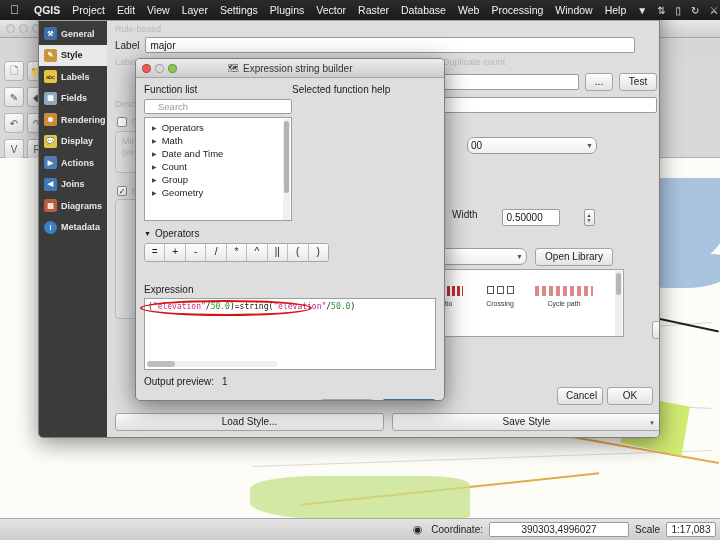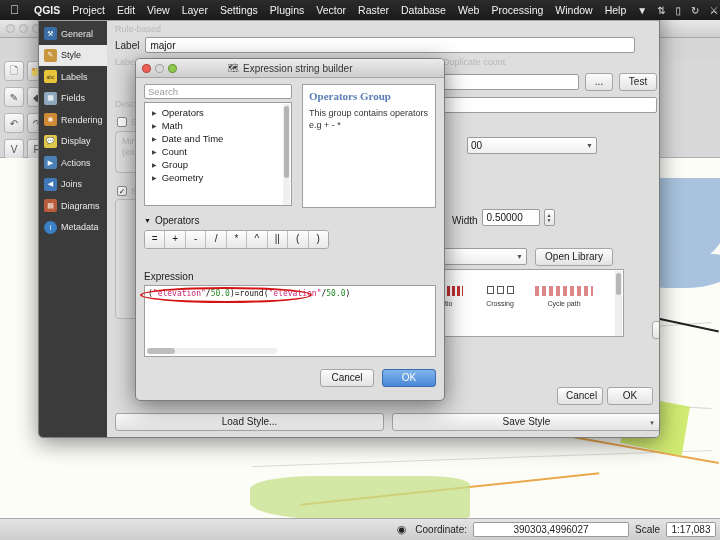--- a/index.html
+++ b/index.html
@@ -96,21 +96,21 @@
   .lp-title-icon { margin-right: 4px; font-size: 9px; }
 
   .lp-body { display: flex; height: 418px; }
   .lp-sidebar {
     width: 68px; background: #3b3b3b; flex: 0 0 68px;
     padding-top: 2px;
   }
   .lp-item {
     display: flex; align-items: center; gap: 4px;
     height: 21.5px; padding-left: 5px;
-    color: #e8e8e8; font-size: 9px; white-space: nowrap;
+    color: #e8e8e8; font-size: 9px; white-space: nowrap; font-weight: bold;
   }
   .lp-item.active { background: #e9e9e9; color: #1a1a1a; }
   .lp-ico {
     width: 13px; height: 13px; border-radius: 2px;
     display: inline-flex; align-items: center; justify-content: center;
     font-size: 7px; color: #fff; flex: 0 0 13px;
   }
 
   .lp-content { flex: 1; position: relative; background: #dedede; }
 
@@ -128,21 +128,21 @@
   .btn.def {
     background: linear-gradient(to bottom,#7fb4ea,#4a87d8);
     border-color: #3a6ab0; color: #fff;
   }
   .ghost { color: #b8b8b8; font-size: 9px; }
   .group-box {
     border: 1px solid #bdbdbd; border-radius: 4px; background: #e2e2e2;
   }
   .combo {
     background: linear-gradient(to bottom,#ffffff,#f0f0f0);
-    border: 1px solid #9c9c9c; border-radius: 2px;
+    border: 1px solid #9c9c9c; border-radius: 7px;
     height: 17px; font-size: 10px; display: flex; align-items: center;
     padding: 0 3px; color: #111;
   }
   .combo .arrow { margin-left: auto; font-size: 7px; color: #555; }
   .spin {
     width: 11px; height: 17px; border: 1px solid #9c9c9c; border-radius: 2px;
     background: linear-gradient(to bottom,#fdfdfd,#e6e6e6);
     display: flex; flex-direction: column; align-items: center;
     justify-content: center; font-size: 5px; line-height: 5px; color: #444;
   }
@@ -166,21 +166,21 @@
   }
   .eb-dots { position: absolute; left: 6px; top: 5px; display: flex; gap: 4px; }
   .dot { width: 9px; height: 9px; border-radius: 50%; border: 1px solid rgba(0,0,0,.25); }
   .dot.r { background: #ef5c52; } .dot.y { background: #d9d9d9; } .dot.g { background: #8ec84f; }
 
   .eb-body { padding: 6px 8px; }
   .hdr { font-size: 10px; color: #1c1c1c; }
   .search-box {
     background: #fff; border: 1px solid #9e9e9e; border-radius: 2px;
     height: 15px; line-height: 14px; font-size: 9.5px;
-    color: #9a9a9a; padding: 0 3px;
+    color: #9a9a9a; padding: 0 13px;
   }
   .fnlist {
     background: #fff; border: 1px solid #9e9e9e;
     height: 104px; overflow: hidden; position: relative;
   }
   .fn-item { display: flex; align-items: center; gap: 5px;
              font-size: 9.5px; color: #1a1a1a; height: 13px; padding-left: 7px; }
   .tri { font-size: 6px; color: #444; }
   .fn-scroll {
     position: absolute; right: 1px; top: 1px; width: 7px; height: 102px;
@@ -318,21 +318,21 @@
                   background:#c6e08a;opacity:.75;border-radius:30% 20% 10% 40%;"></div>
       <div style="position:absolute;left:620px;top:238px;width:70px;height:60px;
                   background:#c8e85a;opacity:.85;
                   clip-path:polygon(20% 0,100% 18%,88% 100%,0 78%);"></div>
     </div>
 
     <div class="statusbar">
       <div class="sb-spacer"></div>
       <div class="sb-icon">◉</div>
       <div class="sb-lbl">Coordinate:</div>
-      <div class="sb-field" style="width:156px;">390303,4996027</div>
+      <div class="sb-field" style="width:140px;">390303,4996027</div>
       <div class="sb-lbl">Scale</div>
       <div class="sb-field" style="width:50px;margin-right:4px;">1:17,083</div>
     </div>
   </div>
 
   <div class="lp-dialog">
     <div class="lp-title">
       <div class="tl-dots">
         <div class="tl"></div>
         <div class="tl"></div>
@@ -429,21 +429,21 @@
           <span class="arrow">▼</span>
         </div>
 
         <div style="position:absolute;left:10px;top:165px;display:flex;gap:4px;align-items:center;">
           <span class="chk on">✓</span>
           <span class="ghost">Sy</span>
         </div>
 
         <div class="group-box" style="position:absolute;left:8px;top:178px;width:288px;height:120px;"></div>
 
-        <div style="position:absolute;left:345px;top:188px;display:flex;gap:4px;align-items:flex-end;">
+        <div style="position:absolute;left:345px;top:188px;display:flex;gap:24px;align-items:flex-start;">
           <span style="font-size:10px;color:#1c1c1c;">Width</span>
           <div class="textbox" style="width:58px;height:17px;line-height:16px;">0.50000</div>
           <div class="spin">
             <span>▲</span>
             <span>▼</span>
           </div>
         </div>
 
         <div class="combo" style="position:absolute;left:305px;top:227px;width:115px;">
           <span class="arrow">▼</span>
@@ -497,20 +497,24 @@
         <div class="dot r"></div>
         <div class="dot y"></div>
         <div class="dot g"></div>
       </div>
       <span style="margin-right:4px;font-size:9px;">🗺</span>
       <span>Expression string builder</span>
     </div>
 
     <div class="eb-body">
 
+      <div style="display:flex;margin-bottom:4px;">
+        <div class="hdr" style="width:148px;">Function list</div>
+        <div class="hdr">Selected function help</div>
+      </div>
 
       <div style="display:flex;gap:10px;">
 
         <div style="width:148px;">
           <div class="search-box">Search</div>
           <div class="fnlist" style="margin-top:3px;">
             <div class="fn-item" style="margin-top:3px;">
               <span class="tri">▶</span>
               <span>Operators</span>
             </div>
@@ -534,26 +538,20 @@
               <span class="tri">▶</span>
               <span>Geometry</span>
             </div>
 
             <div class="fn-scroll">
               <div class="fn-thumb"></div>
             </div>
           </div>
         </div>
 
-        <div style="flex:1;">
-          <div class="helpbox">
-            <div class="help-title">Operators Group</div>
-            <div class="help-text">This group contains operators e.g + - *</div>
-          </div>
-        </div>
       </div>
 
       <div class="ops-hdr" style="margin-top:7px;">
         <span style="font-size:7px;">▼</span>
         <span>Operators</span>
       </div>
 
       <div class="opbar" style="margin-top:4px;">
         <div class="opbtn">=</div>
         <div class="opbtn">+</div>
@@ -563,29 +561,33 @@
         <div class="opbtn">^</div>
         <div class="opbtn">||</div>
         <div class="opbtn">(</div>
         <div class="opbtn">)</div>
       </div>
 
       <div class="hdr" style="margin-top:22px;">Expression</div>
       <div style="position:relative;margin-top:3px;">
         <div class="exprbox">
           <div class="exprtext">
-            <span class="par">(</span><span class="str">"elevation"</span><span class="fn">/</span><span class="num">50.0</span><span class="par">)</span><span class="fn">=</span><span class="fn">round</span><span class="par">(</span><span class="str">"elevation"</span><span class="fn">/</span><span class="num">50.0</span><span class="par">)</span>
+            <span class="par">(</span><span class="str">"elevation"</span><span class="fn">/</span><span class="num">50.0</span><span class="par">)</span><span class="fn">=</span><span class="fn">string</span><span class="par">(</span><span class="str">"elevation"</span><span class="fn">/</span><span class="num">50.0</span><span class="par">)</span>
           </div>
           <div class="expr-hscroll">
             <div class="expr-hthumb"></div>
           </div>
         </div>
         <div class="ellipse-hl"></div>
       </div>
 
+      <div style="display:flex;gap:8px;margin-top:6px;font-size:10px;color:#1a1a1a;">
+        <span>Output preview:</span>
+        <span>1</span>
+      </div>
 
       <div style="display:flex;justify-content:flex-end;gap:8px;margin-top:12px;">
         <div class="btn" style="width:54px;">Cancel</div>
         <div class="btn def" style="width:54px;">OK</div>
       </div>
     </div>
   </div>
 
 </div>
 

